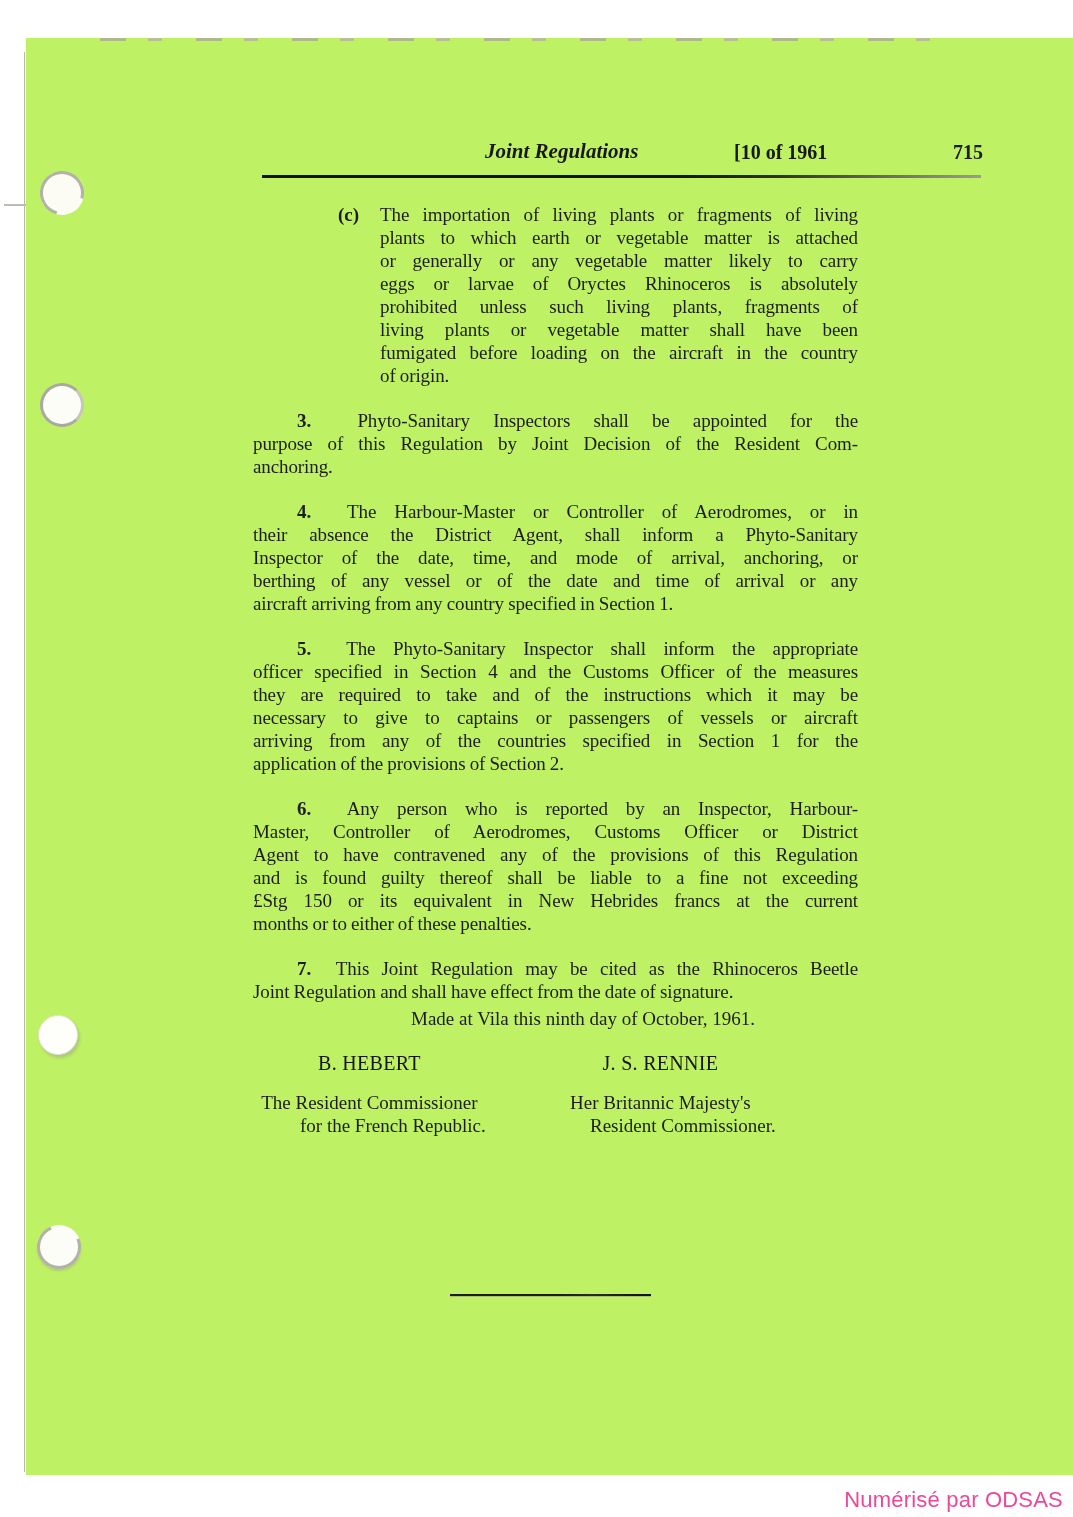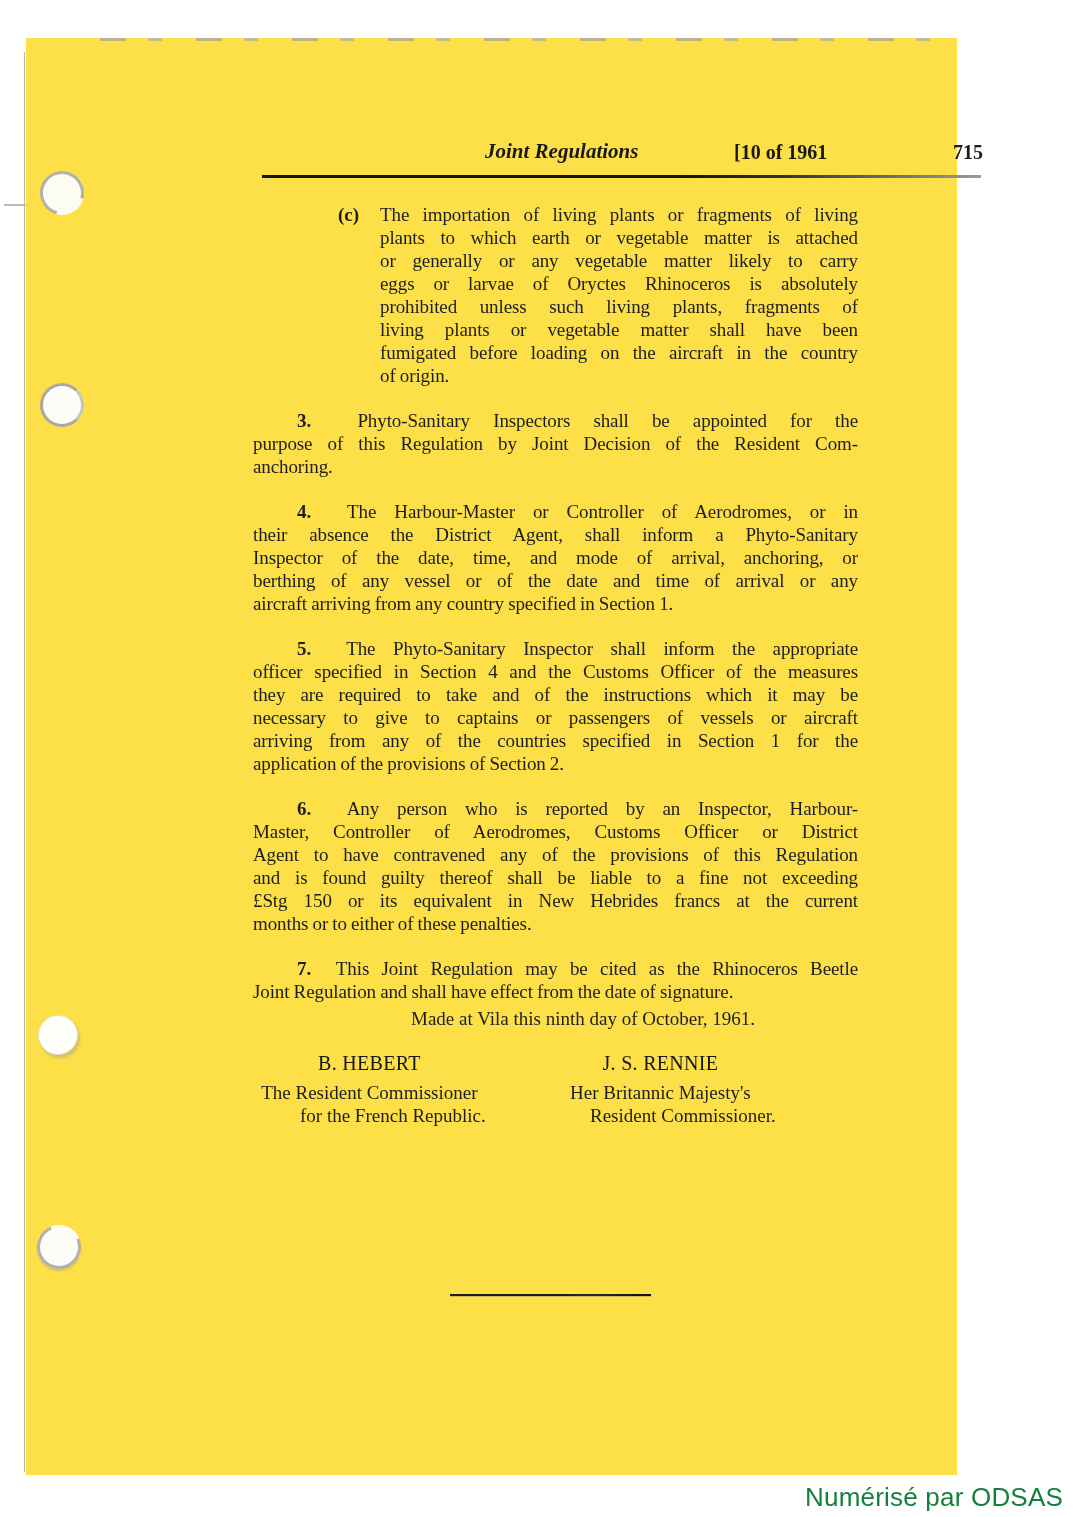--- a/index.html
+++ b/index.html
@@ -3,22 +3,22 @@
 <meta charset="utf-8">
 <style>
   html,body{margin:0;padding:0;}
   body{
     width:1073px;height:1517px;position:relative;overflow:hidden;
     background:#ffffff;
     font-family:"Liberation Serif", serif;
   }
   
   .page{
-    position:absolute;left:26px;top:38px;width:931px;height:1437px;
-    background:#fde047;
+    position:absolute;left:26px;top:38px;width:1047px;height:1437px;
+    background:#bef264;
   }
   .top-dashes{
     position:absolute;left:74px;top:0;width:830px;height:3px;
     background:repeating-linear-gradient(90deg,
       #a8a699 0 26px, rgba(0,0,0,0) 26px 48px,
       #b3b1a3 48px 62px, rgba(0,0,0,0) 62px 96px);
     opacity:.75;
   }
   .page-edge-line{
     position:absolute;left:24px;top:52px;width:1px;height:1420px;
@@ -62,31 +62,31 @@
   .para .first{padding-left:44px;}
   .num{font-weight:bold;}
   .exec{margin-top:4px;font-size:19px;line-height:23px;text-align:center;
     padding-left:55px;color:#1d1d1d;}
   
   .sigs{position:relative;margin-top:22px;height:100px;text-align:center;}
   .sig-col{position:absolute;top:0;}
   .sig-left{left:0;}
   .sig-right{left:292px;}
   .sig-name{font-size:20px;letter-spacing:.3px;color:#161616;}
-  .sig-titles{margin-top:6px;font-size:19px;line-height:23px;color:#1d1d1d;}
+  .sig-titles{margin-top:16px;font-size:19px;line-height:23px;color:#1d1d1d;}
   .sig-t2-left{padding-left:47px;}
   .sig-t2-right{padding-left:45px;}
   
   .end-rule{position:absolute;left:424px;top:1256px;width:201px;height:2px;
     background:linear-gradient(90deg,#1c1c1c 0 55%,#2a2a2a 70%,#111 100%);
     box-shadow:0 1px 0 rgba(120,120,110,.35);}
   .credit{
     position:absolute;right:10px;bottom:4px;
     font-family:"Liberation Sans", sans-serif;
-    font-size:26px;color:#15803d;letter-spacing:.2px;
+    font-size:22px;color:#ec4899;letter-spacing:.2px;
   }
 </style>
 </head>
 <body>
 
 <div class="page">
   <div class="top-dashes"></div>
 
   <div class="hdr-title">Joint Regulations</div>
   <div class="hdr-cite">[10 of 1961</div>

